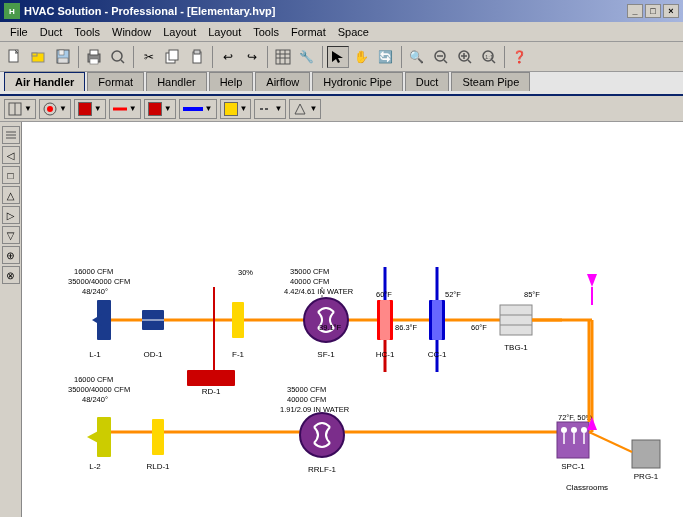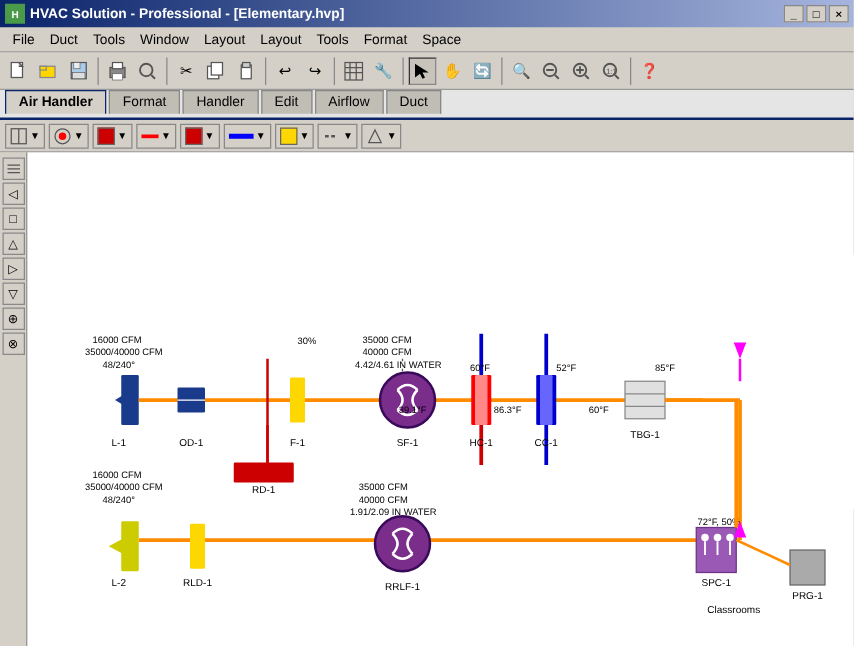--- a/index.html
+++ b/index.html
@@ -280,23 +280,25 @@
       </svg>
   </div>
   <div class="tb-sep"></div>
   <div class="tb-btn">❓</div>
 </div>
 
 <div id="tab-bar">
   <div class="tab active">Air Handler</div>
   <div class="tab">Format</div>
   <div class="tab">Handler</div>
-  <div class="tab">Edit</div>
+  <div class="tab">Help</div>
   <div class="tab">Airflow</div>
+  <div class="tab">Hydronic Pipe</div>
   <div class="tab">Duct</div>
+  <div class="tab">Steam Pipe</div>
 </div>
 
 <div id="secondary-toolbar">
   <div class="st-btn">
     <svg width="14" height="14" viewBox="0 0 14 14">
         <rect x="1" y="1" width="12" height="12" fill="none" stroke="#555" stroke-width="1"></rect>
         <line x1="7" y1="1" x2="7" y2="13" stroke="#555" stroke-width="1"></line>
       </svg>
     <span class="dropdown-arrow">▼</span>
   </div>

